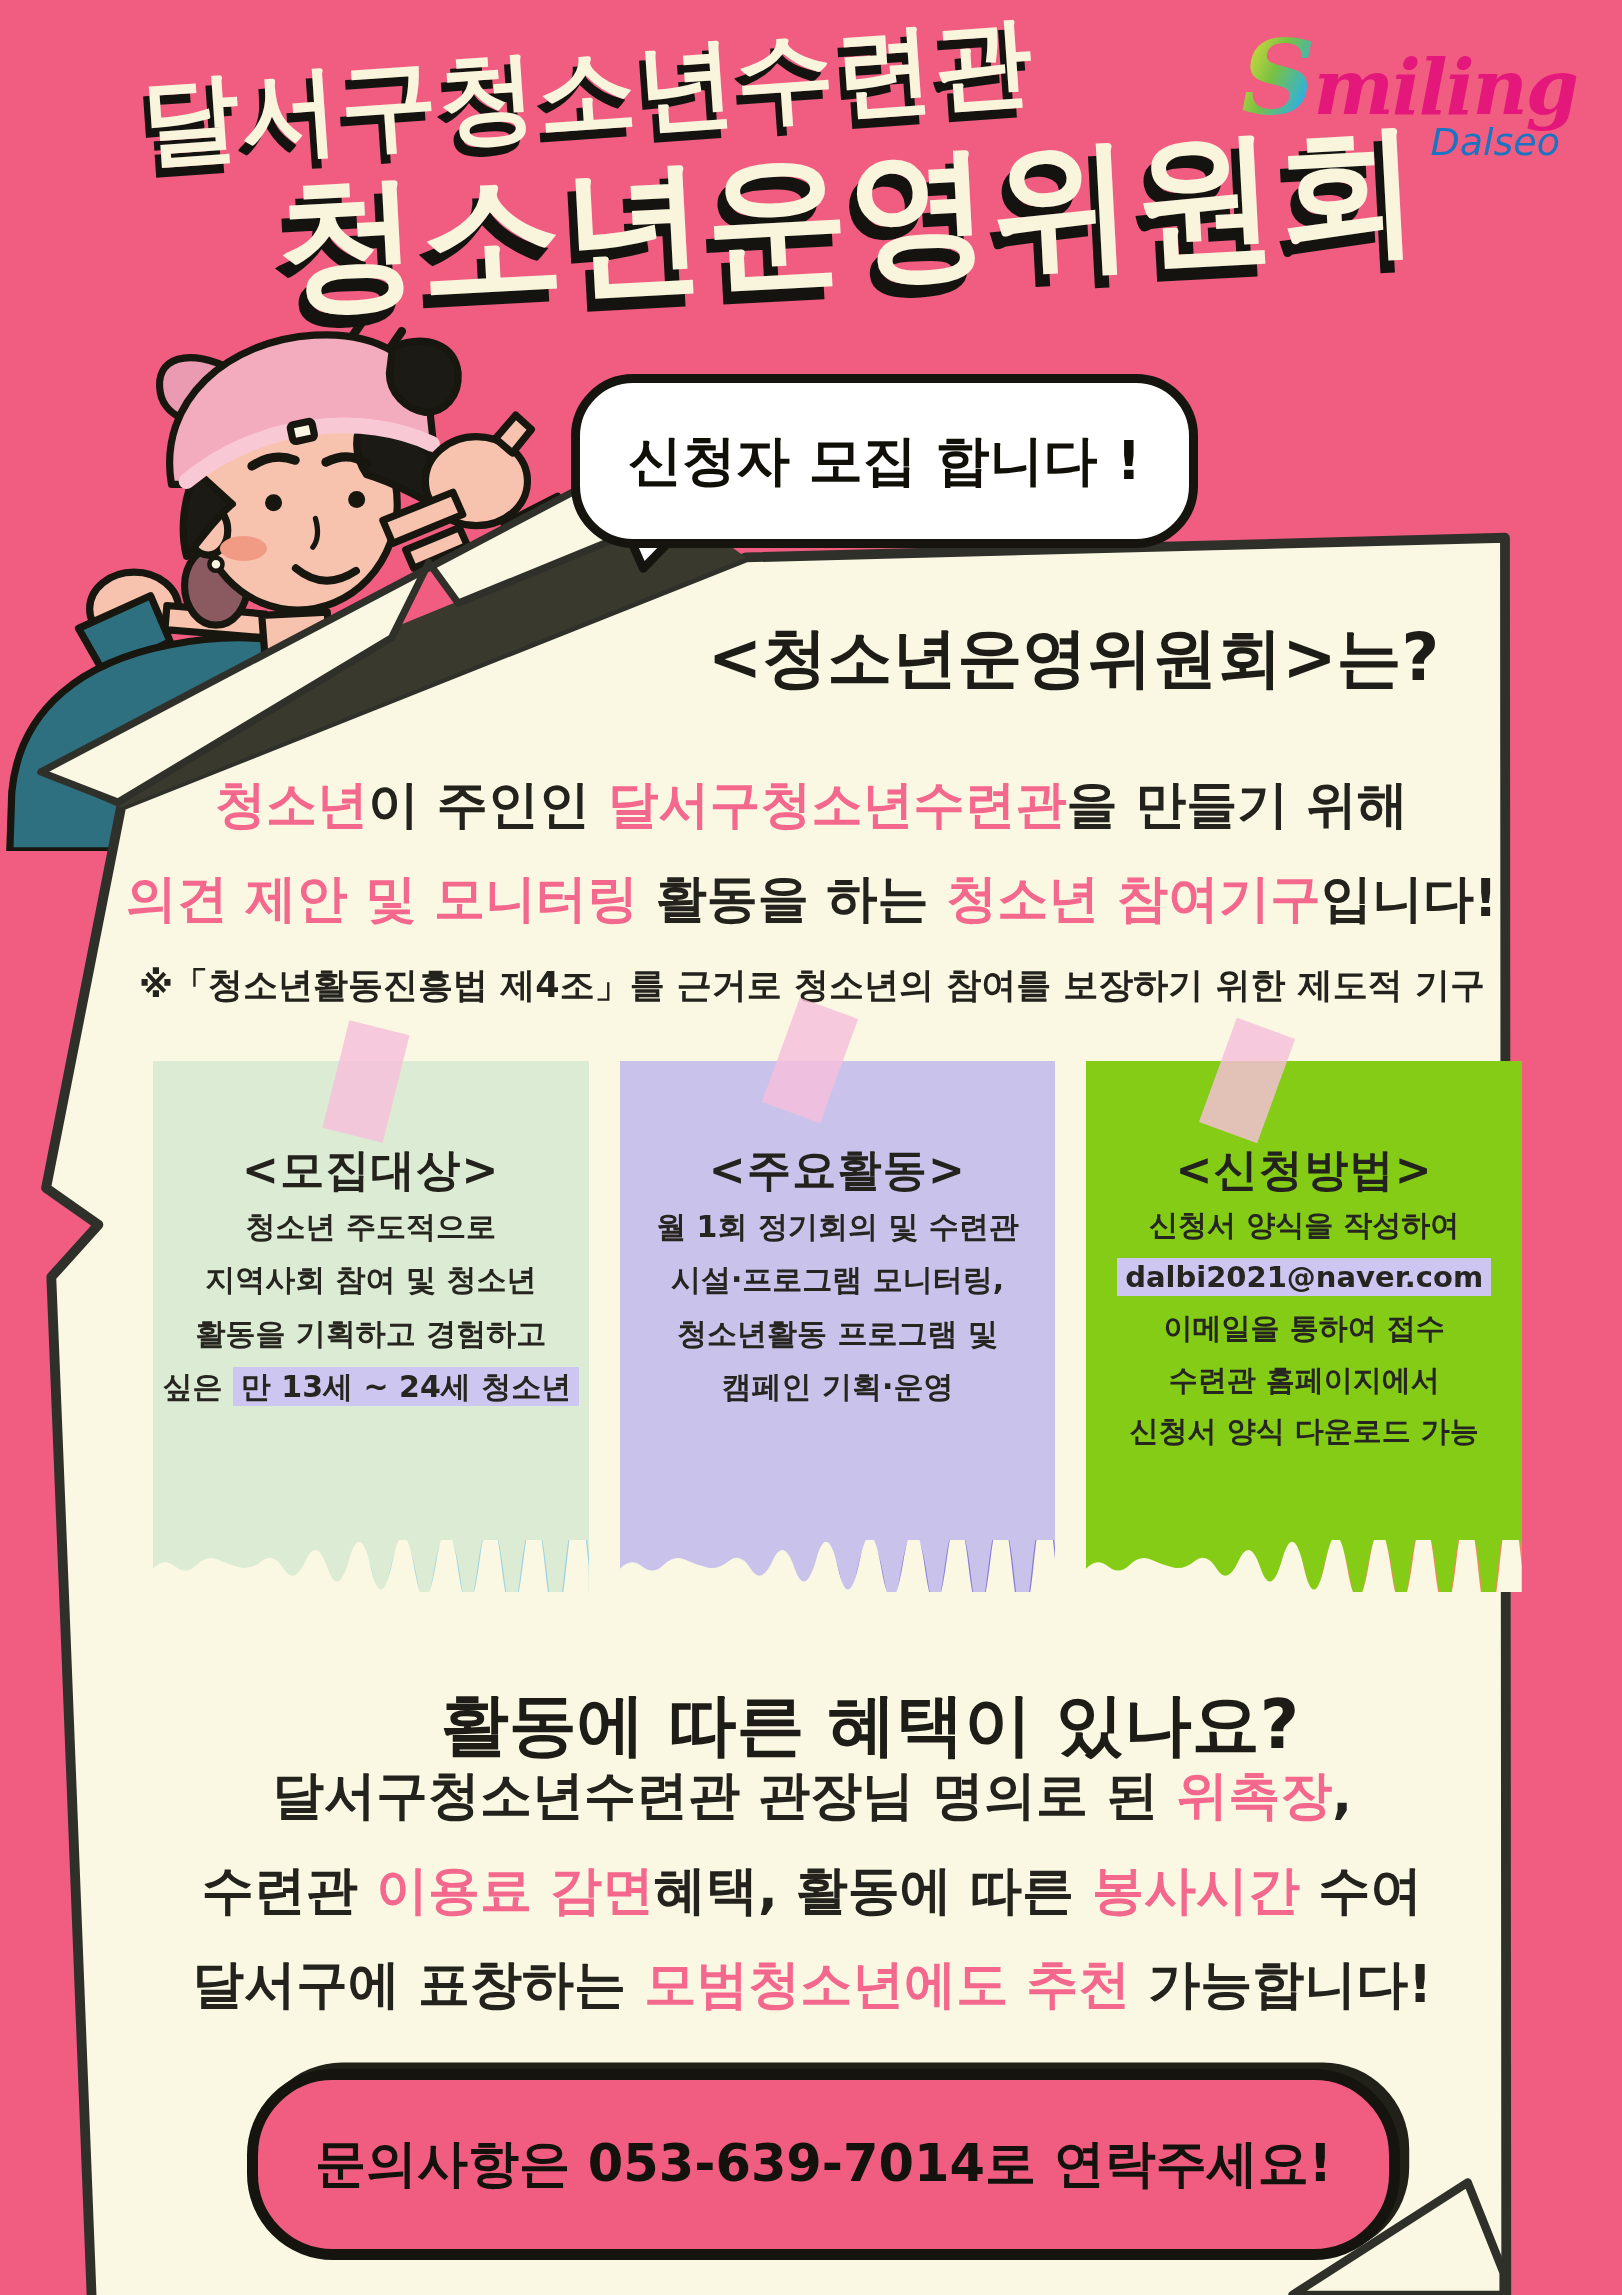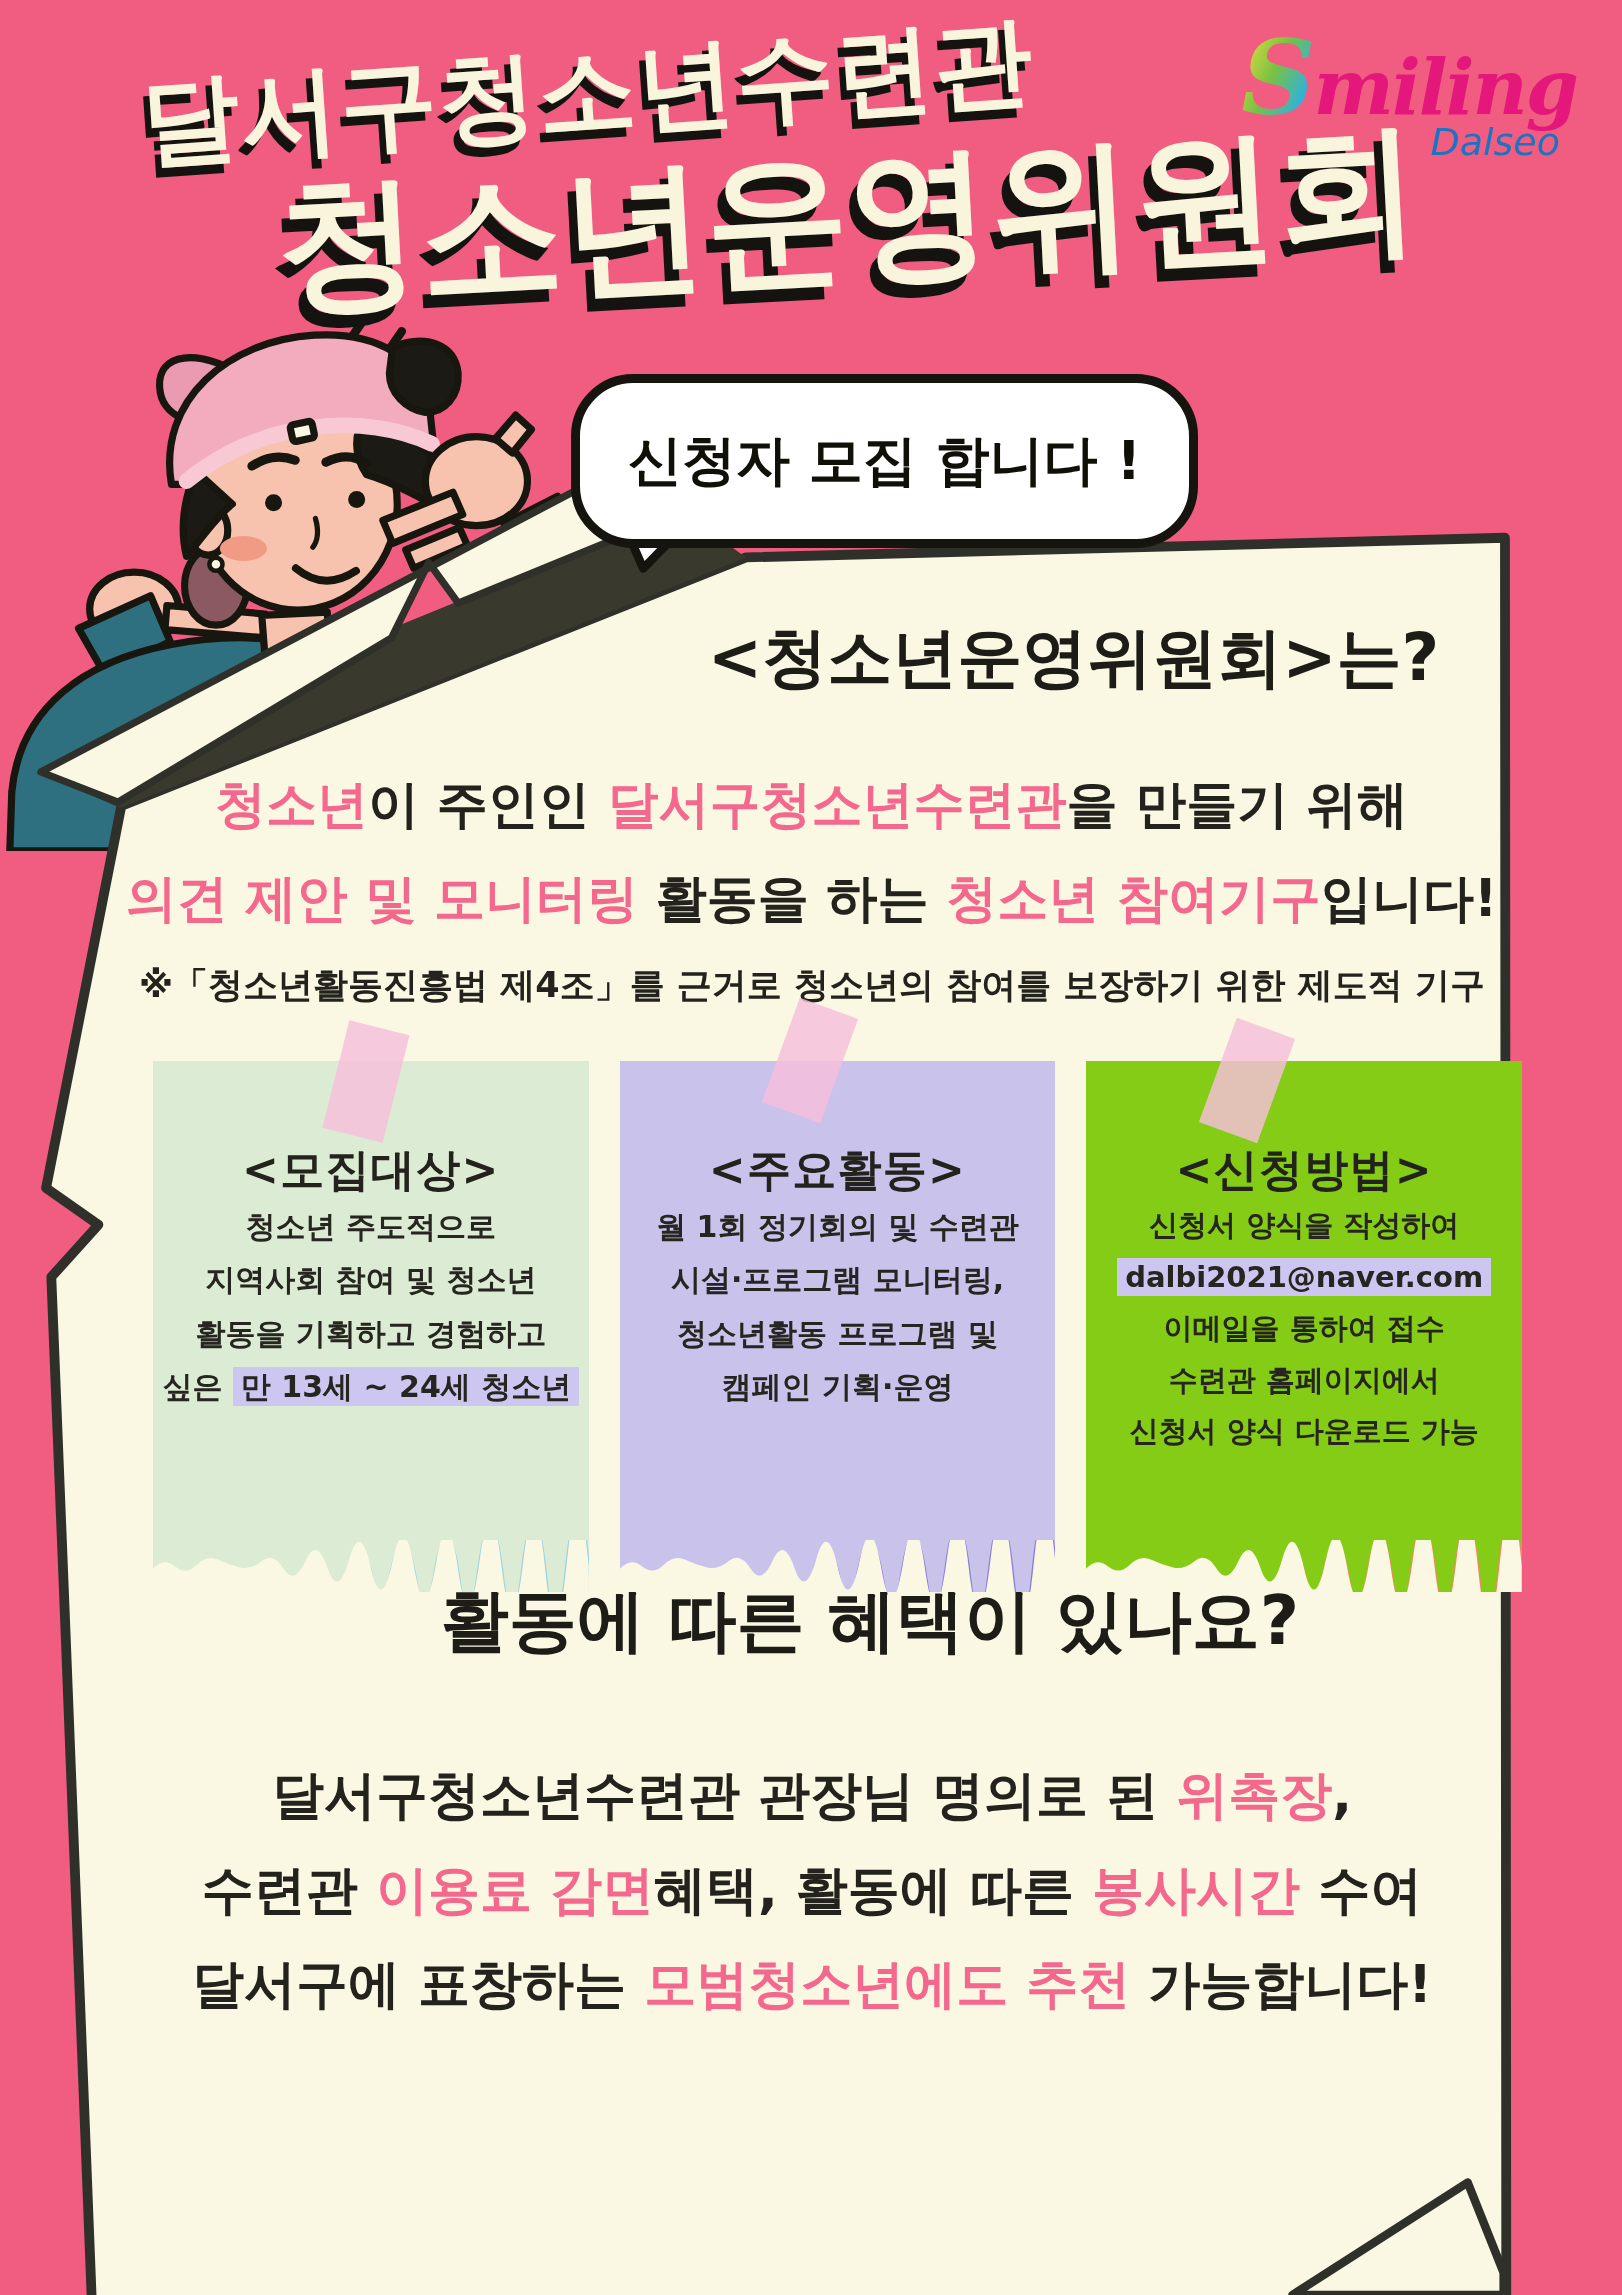--- a/index.html
+++ b/index.html
@@ -50,21 +50,21 @@
   .col-body{font-size:30px;line-height:1.78;font-weight:600;color:#26251f;}
   .col-body.small{font-size:29px;}
   .hl{background:#cdc6f1;padding:2px 7.9px;}
   .wave{position:absolute;left:0;bottom:-2.6px;width:100%;height:55px;}
   .tape{width:62px;height:111px;background:rgba(247,190,219,.82);z-index:5;}
   .tape1{left:335px;top:1026px;transform:rotate(14deg);}
   .tape2{left:779px;top:1005px;transform:rotate(20deg);}
   .tape3{left:1216px;top:1025px;transform:rotate(20deg);}
 
   
-  .benefits-heading{left:222px;top:1576px;width:1296px;text-align:center;font-size:68px;font-weight:800;
+  .benefits-heading{left:222px;top:1680px;width:1296px;text-align:center;font-size:68px;font-weight:800;
     color:#1d1c17;z-index:3;white-space:nowrap;}
   .benefits{left:79px;top:1748px;width:1466px;text-align:center;z-index:3;}
   .benefits div{font-size:52px;font-weight:700;line-height:1.82;white-space:nowrap;}
 
   
   .contact-btn{left:247px;top:2069px;width:1131px;height:169px;background:#f15d80;border:11px solid #15140f;
     border-radius:86px;box-shadow:9.2px -6.5px 0 #21211a;display:flex;align-items:center;justify-content:center;
     z-index:3;cursor:pointer;}
   .contact-label{font-size:51px;font-weight:800;color:#13120c;white-space:nowrap;}
 </style>
@@ -201,15 +201,18 @@
   <div class="abs tape tape2"></div>
   <div class="abs tape tape3"></div>
 
   <div class="abs benefits-heading">활동에 따른 혜택이 있나요?</div>
   <div class="abs benefits">
     <div><span class="ink">달서구청소년수련관 관장님 명의로 된 </span><span class="pink">위촉장</span><span class="ink">,</span></div>
     <div><span class="ink">수련관 </span><span class="pink">이용료 감면</span><span class="ink">혜택, 활동에 따른 </span><span class="pink">봉사시간</span><span class="ink"> 수여</span></div>
     <div><span class="ink">달서구에 표창하는 </span><span class="pink">모범청소년에도 추천</span><span class="ink"> 가능합니다!</span></div>
   </div>
 
+  <div class="abs contact-btn">
+    <span class="contact-label">문의사항은 053-639-7014로 연락주세요!</span>
+  </div>
 
 </div>
 
 
 </body></html>

